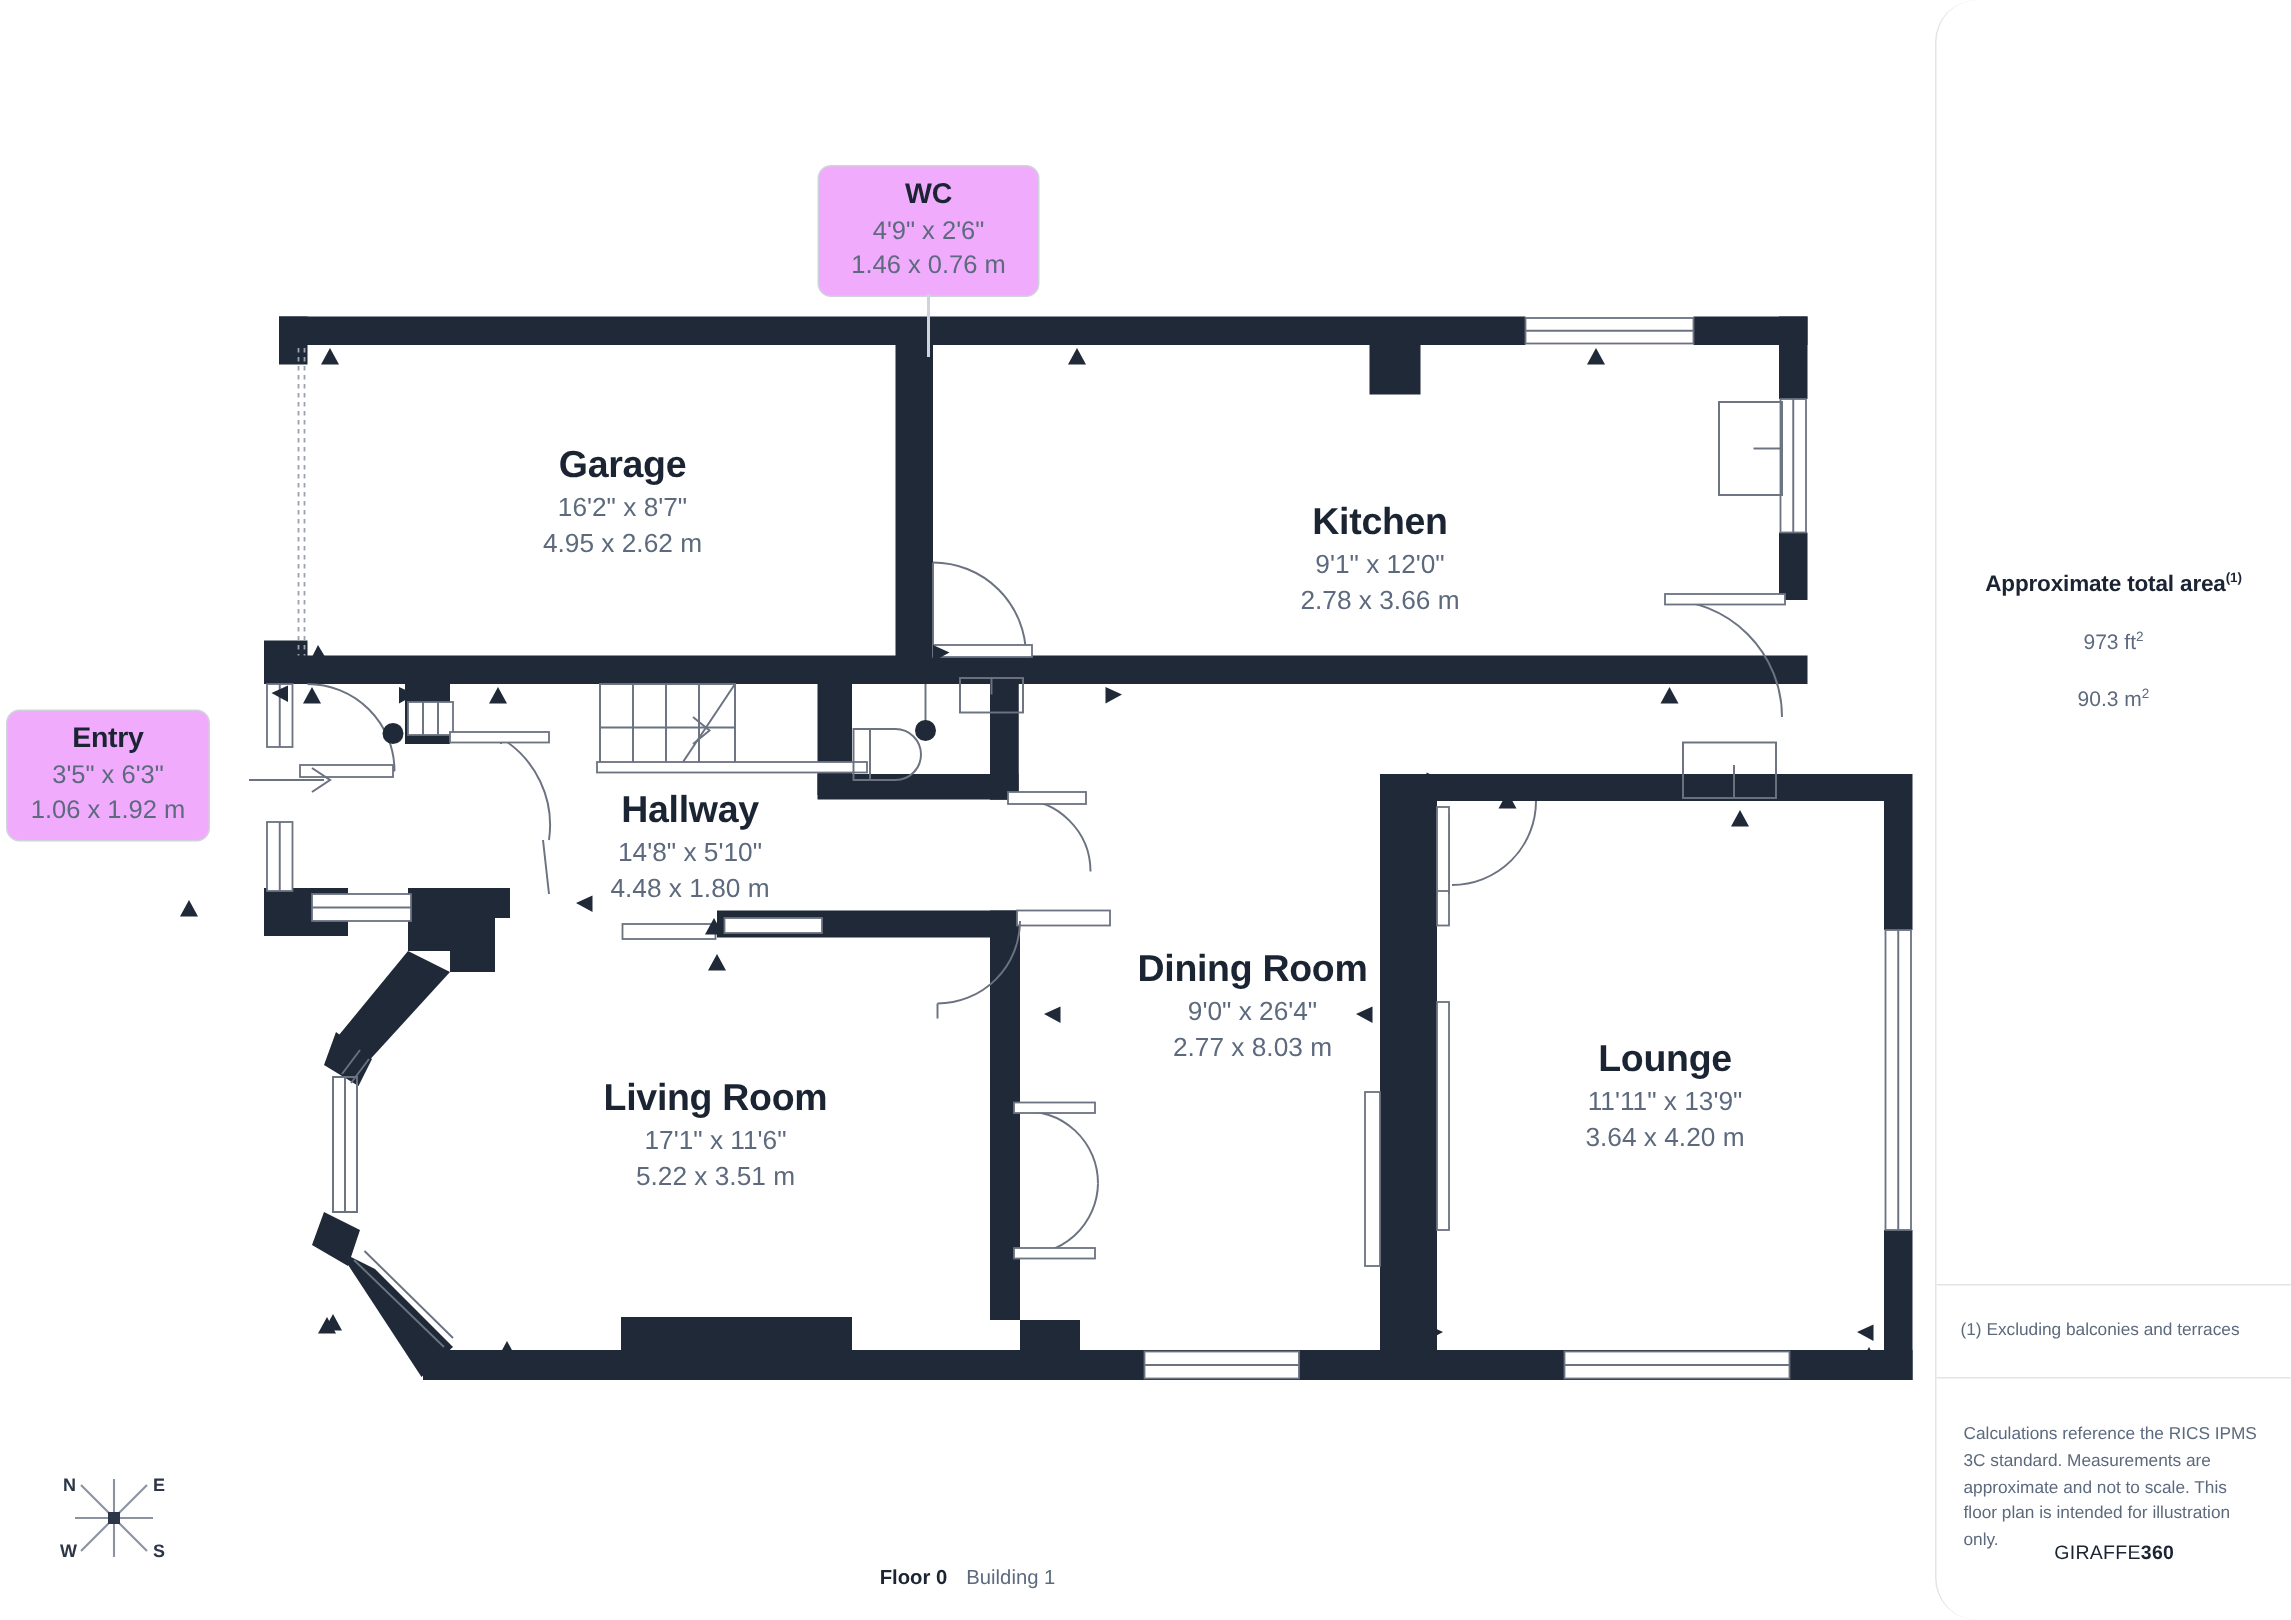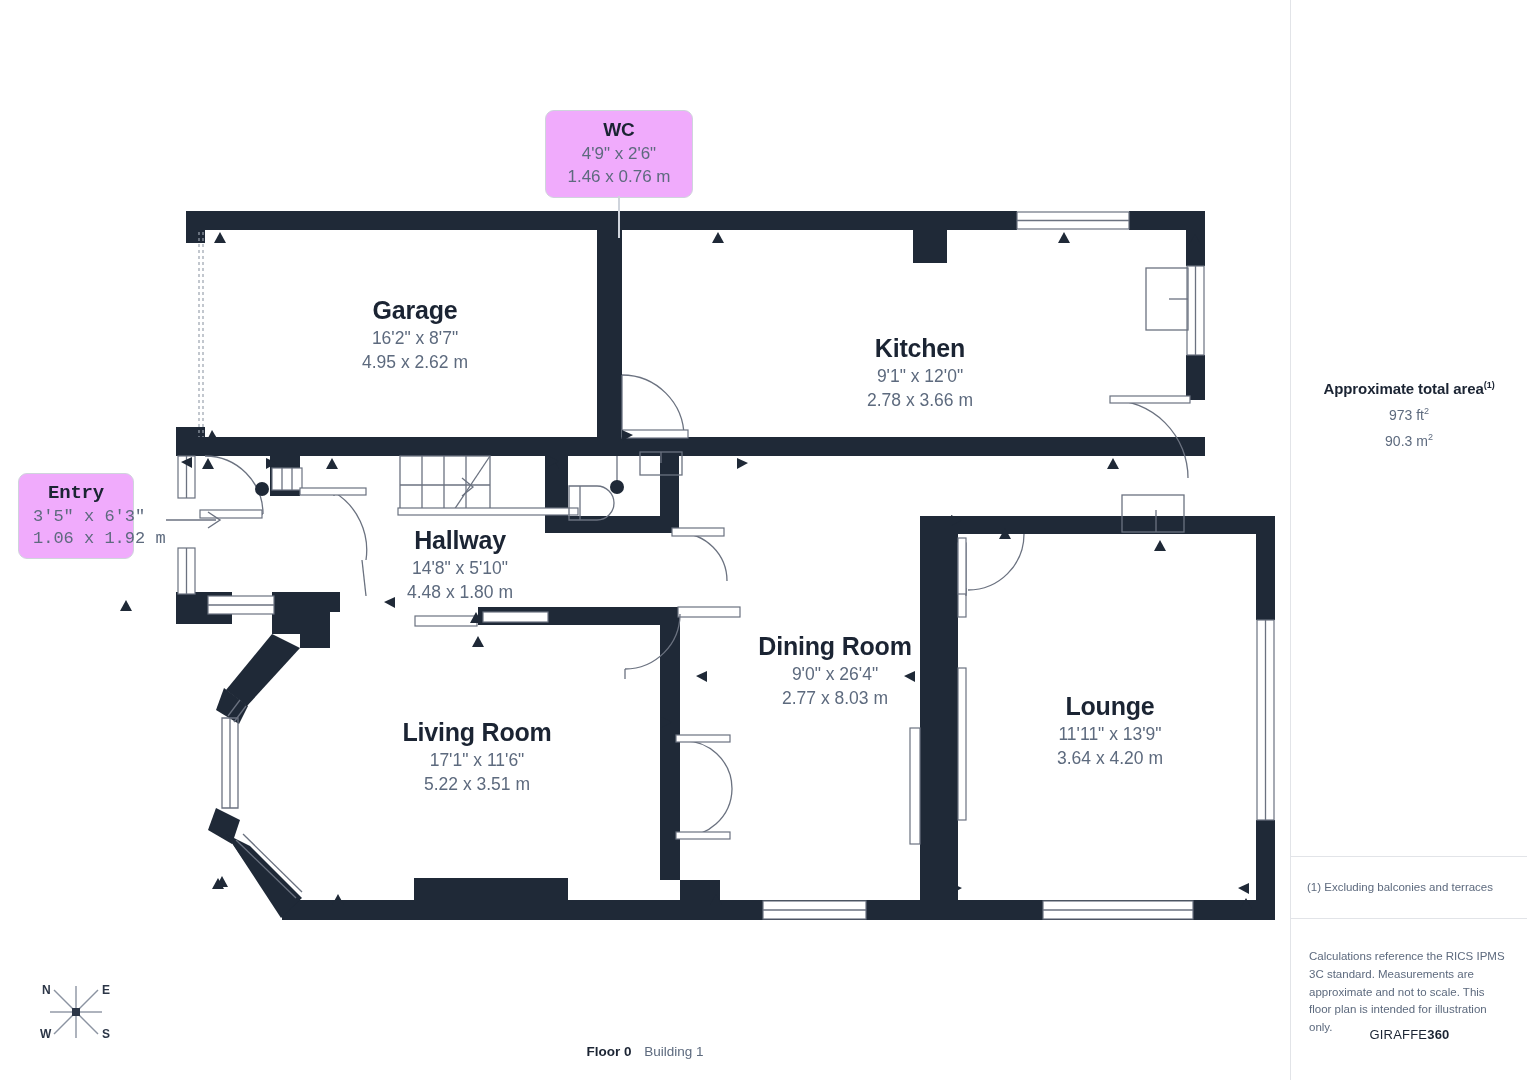--- a/index.html
+++ b/index.html
@@ -23,20 +23,21 @@
 
   
   #sidebar {
     position: absolute;
     top: 0;
     left: 1290px;
     width: 237px;
     height: 1080px;
     border-left: 1px solid #e2e4e8;
     box-sizing: border-box;
+    border-radius: 28px;
   }
   .side-block {
     box-sizing: border-box;
     width: 100%;
     text-align: center;
   }
   #area-block {
     position: absolute;
     top: 380px;
     left: 0;
@@ -45,21 +46,21 @@
   #area-title {
     font-size: 15px;
     font-weight: bold;
     color: #1b2433;
     letter-spacing: -0.1px;
   }
   #area-title sup { font-size: 9px; font-weight: bold; }
   .area-val {
     font-size: 14px;
     color: #5d6a7e;
-    margin-top: 9px;
+    margin-top: 21px;
   }
   .area-val sup { font-size: 9px; }
 
   #note-block {
     position: absolute;
     top: 856px;
     left: 0;
     width: 237px;
     padding: 22px 16px 22px 16px;
     border-top: 1px solid #e2e4e8;
@@ -431,21 +432,21 @@
     <div class="rdim">3.64 x 4.20 m</div>
   </div>
 
   <div class="callout" style="left:545px; top:110px; width:148px;">
     <div class="rname">WC</div>
     <div class="rdim">4'9" x 2'6"</div>
     <div class="rdim">1.46 x 0.76 m</div>
   </div>
   <div class="leader" style="left:618px; top:196px; width:1.6px; height:42px;"></div>
 
-  <div class="callout" style="left:18px; top:473px; width:116px;font-family:Liberation Mono, monospace;">
+  <div class="callout" style="left:4px; top:473px; width:136px;">
     <div class="rname">Entry</div>
     <div class="rdim">3'5" x 6'3"</div>
     <div class="rdim">1.06 x 1.92 m</div>
   </div>
   <svg style="position:absolute; left:166px; top:508px;" width="62" height="24">
     <line x1="0" y1="12" x2="50" y2="12" stroke="#6b7280" stroke-width="1.4"></line>
     <polyline points="42,4 54,12 42,20" fill="none" stroke="#6b7280" stroke-width="1.4"></polyline>
   </svg>
 
   <div id="compass">

